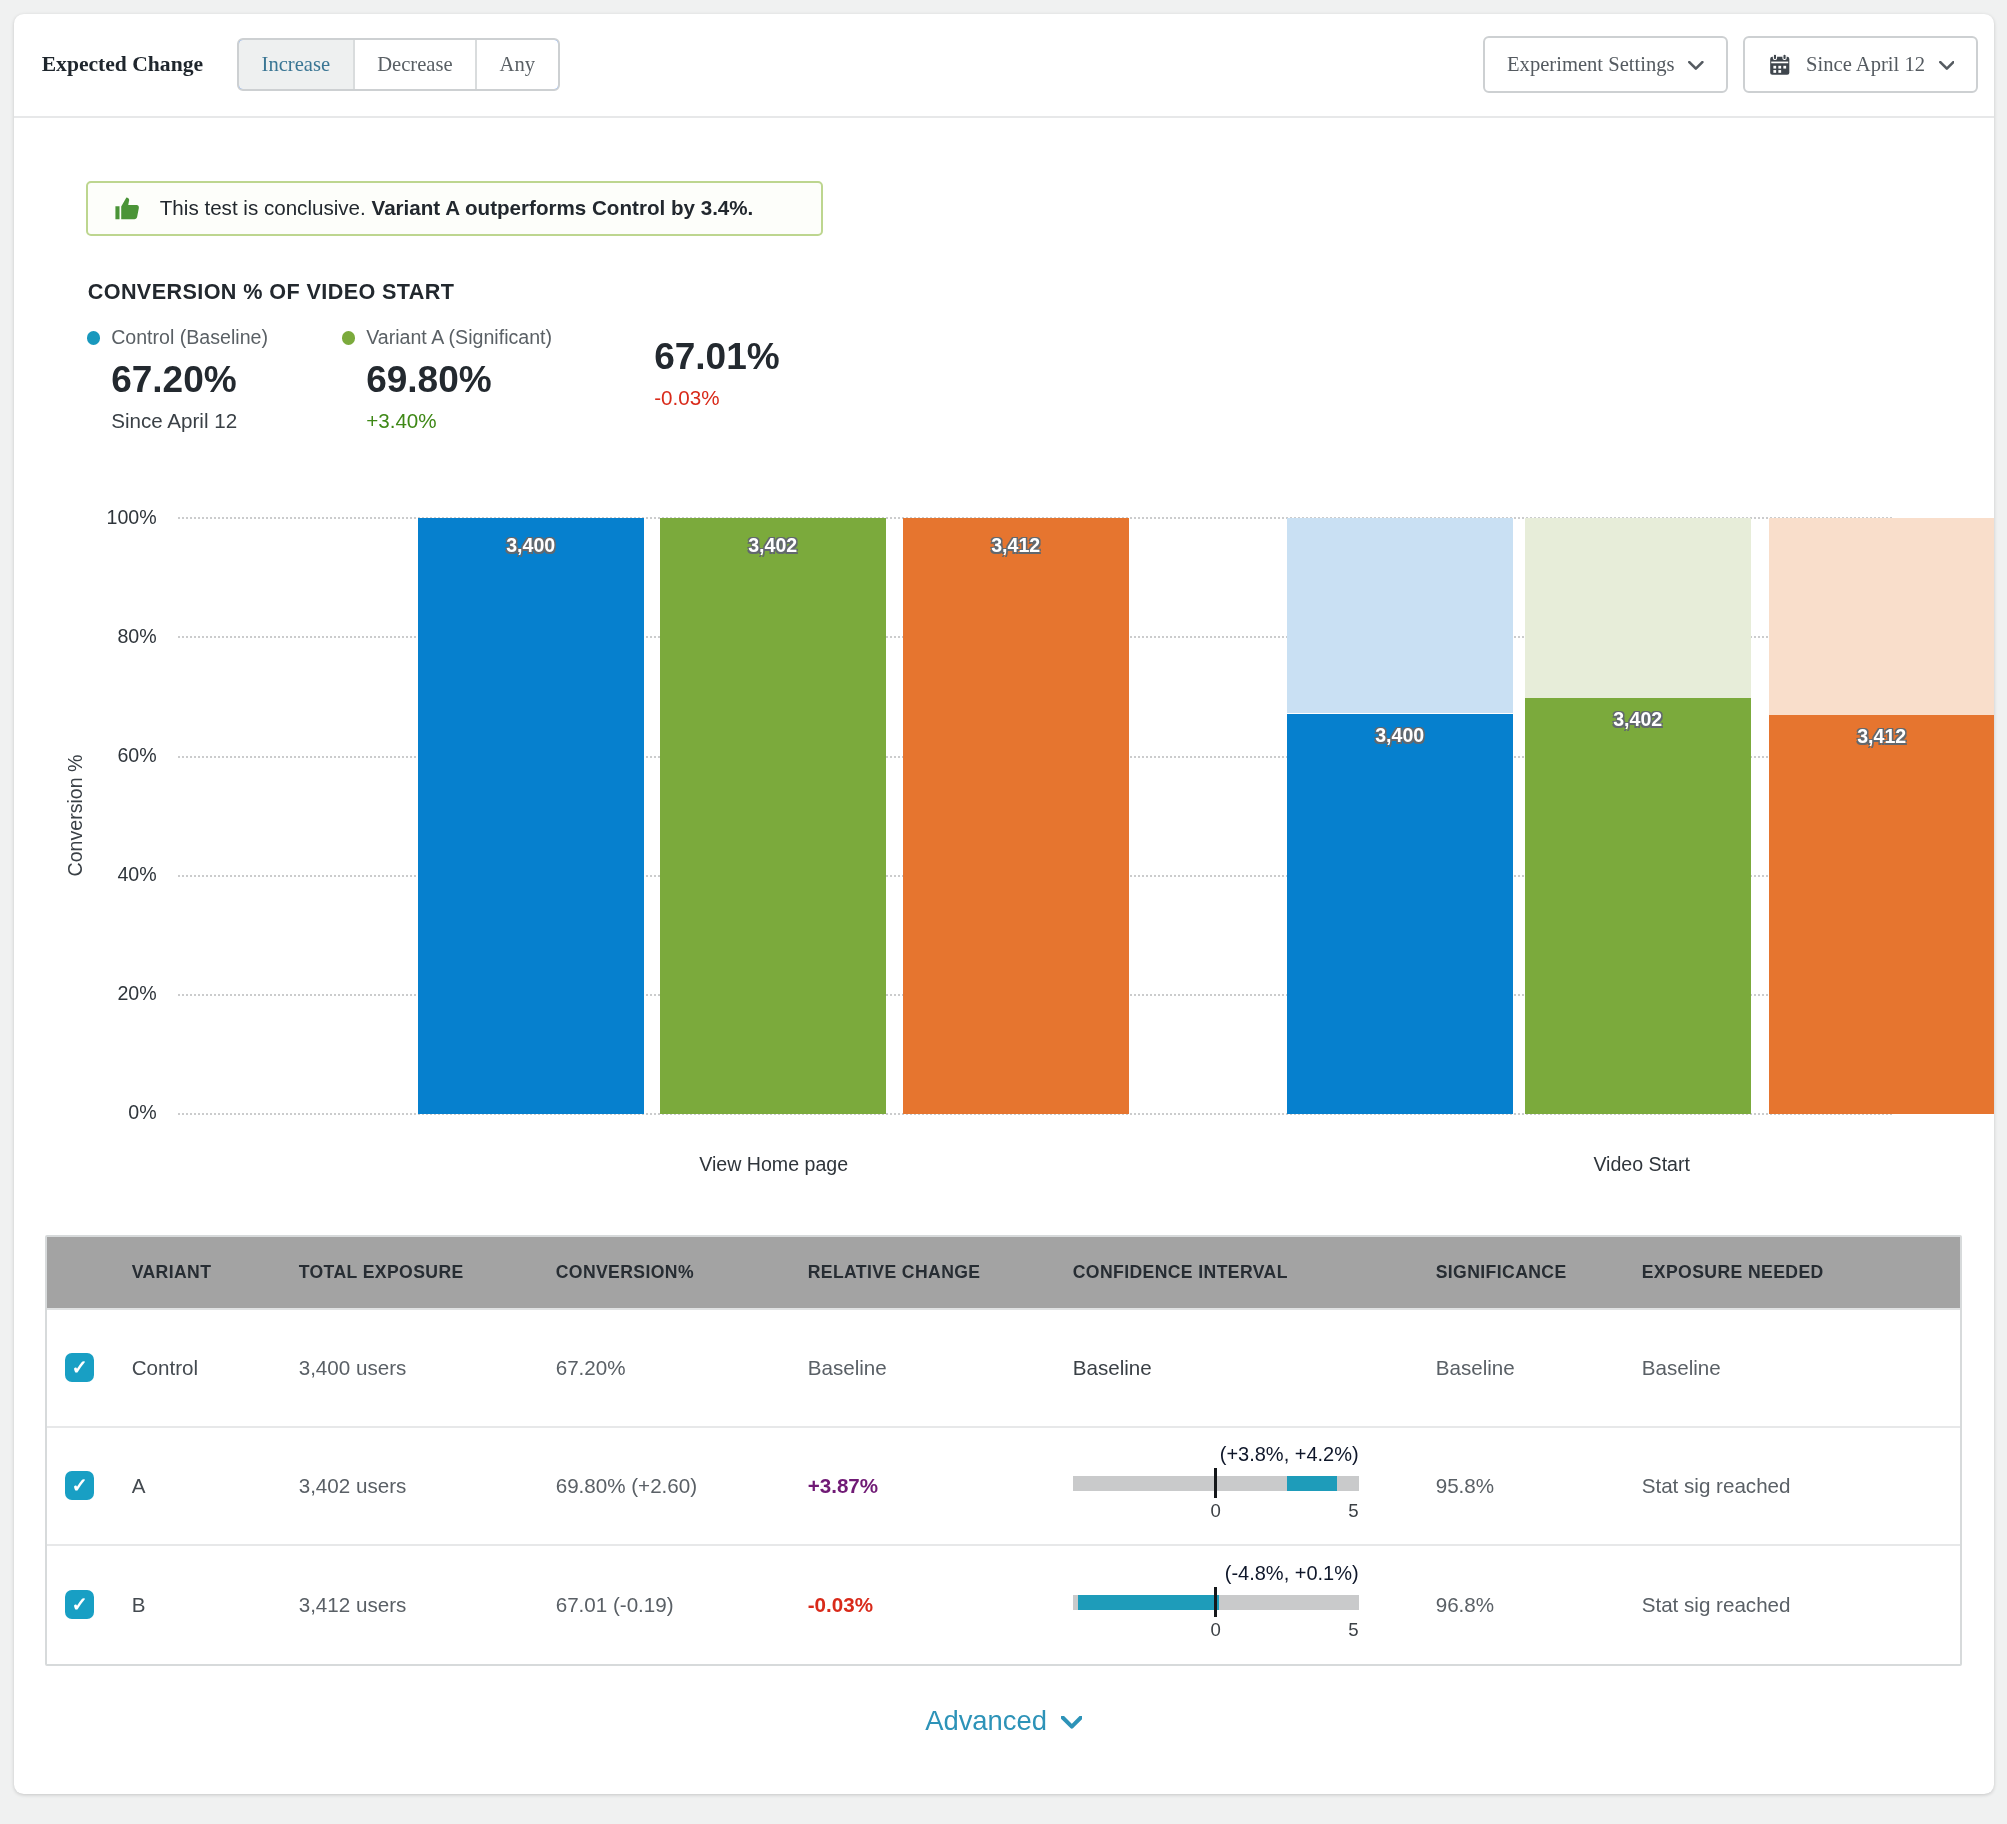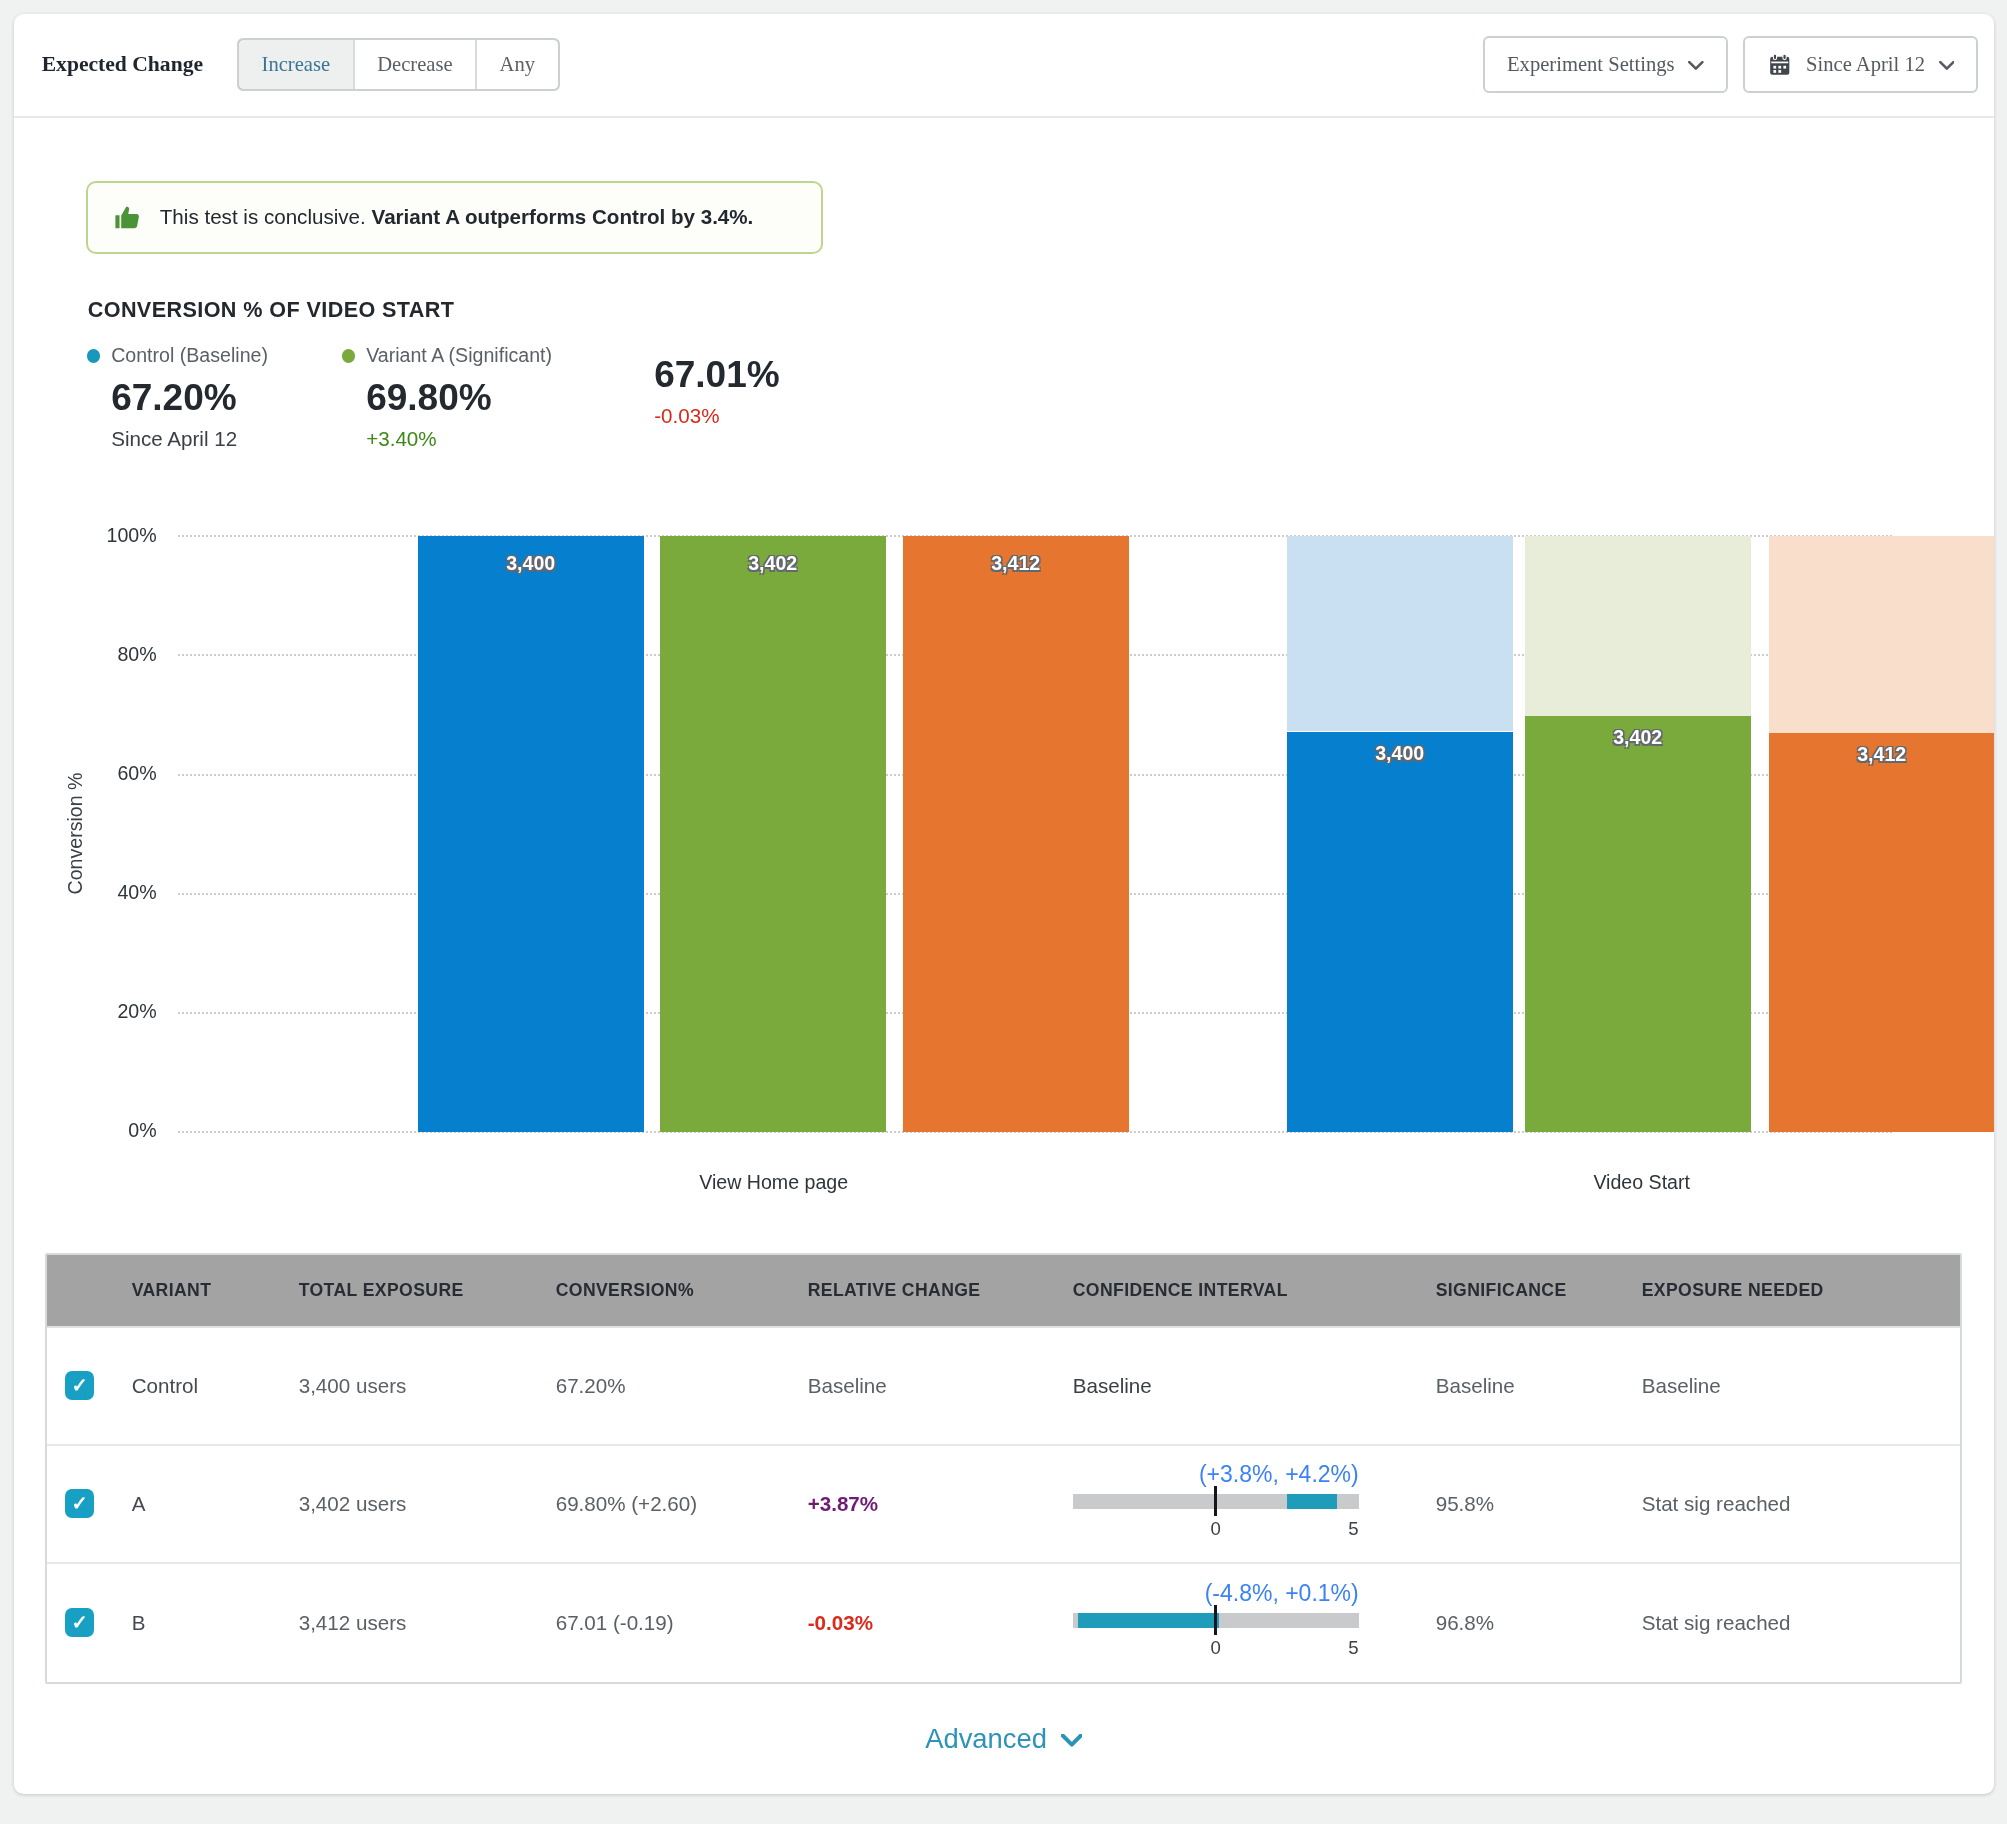--- a/index.html
+++ b/index.html
@@ -28,22 +28,22 @@
   .segmented .seg.active { background:#eef0f0; color:#3a7694; }
   .topbar-right { margin-left:auto; display:flex; gap:15.7px; }
   .drop-btn {
     display:flex; align-items:center; gap:13.7px; height:57px; padding:0 21.6px;
     background:#fff; border:2px solid #cdd0d2; border-radius:5.9px;
     font-size:20.6px; color:#545a60; font-family:inherit; cursor:pointer;
   }
   .hr { height:2px; background:#e7e8e9; }
   
   .banner {
-    margin:63px 0 0 72px; width:737px; height:73px;
-    border:2px solid #bdd68f; background:#fdfefa; border-radius:10px;
+    margin:63px 0 0 72px; width:737px; height:55px;
+    border:2px solid #bdd68f; background:#fdfefa; border-radius:5px;
     display:flex; align-items:center; gap:17.6px; padding:0 25.5px; font-size:20.6px; color:#22282e;
   }
   .banner b { font-weight:700; }
   
   .eyebrow { margin:43px 0 0 74px; font-size:21.6px; font-weight:700; letter-spacing:0.4px; color:#22282e; }
   .legend { margin:21.6px 0 0 73px; display:grid; grid-template-columns:255px 288px auto; }
   .legend .lg-head { display:flex; align-items:center; gap:10.8px; font-size:19.6px; color:#5a6065; }
   .legend .dot { width:13.7px; height:13.7px; border-radius:50%; flex:0 0 auto; }
   .legend .lg-value { margin:9.8px 0 0 24.5px; font-size:37px; font-weight:700; color:#23292f; }
   .legend .lg-sub { margin:7.8px 0 0 24.5px; font-size:20.6px; }
@@ -67,21 +67,21 @@
   .t-body-row { height:118px; background:#fff; border-bottom:2px solid #e7e8e9; font-size:20.6px; color:#5a6066; }
   .t-body-row:last-child { border-bottom:none; }
   .cell-variant { color:#444a50; }
   .chk { width:29px; height:29px; margin-left:18.6px; border-radius:6.9px; background:#189fc4;
     color:#fff; font-size:19.6px; font-weight:700; display:flex; align-items:center; justify-content:center; cursor:pointer; }
   .rc-pos { color:#701a75; font-weight:700; }
   .rc-neg { color:#d92a1a; font-weight:700; }
   .ci-baseline { color:#3a4046; }
   
   .ci { position:relative; width:286px; height:86px; }
-  .ci-label { position:absolute; right:0; top:0; font-size:23px; color:#3b82f6; }
+  .ci-label { position:absolute; right:0; top:0; font-size:20px; color:#0f172a; }
   .ci-track { position:absolute; left:0; top:33px; width:286px; height:14.7px; background:#c9cacb; }
   .ci-fill { position:absolute; top:0; height:100%; background:#1e9cba; }
   .ci-zero { position:absolute; top:25.5px; width:2.9px; height:30px; background:#15181b; }
   .ci-t0 { position:absolute; top:57px; left:50%; transform:translateX(-50%); font-size:18.6px; color:#3c4146; }
   .ci-t5 { position:absolute; top:57px; right:0; font-size:18.6px; color:#3c4146; }
   
   .advanced { margin-top:39px; text-align:center; }
   .advanced-link { display:inline-flex; align-items:center; gap:13.7px; font-size:27.4px; color:#2d93b8; cursor:pointer; }
 </style>
 </head>

